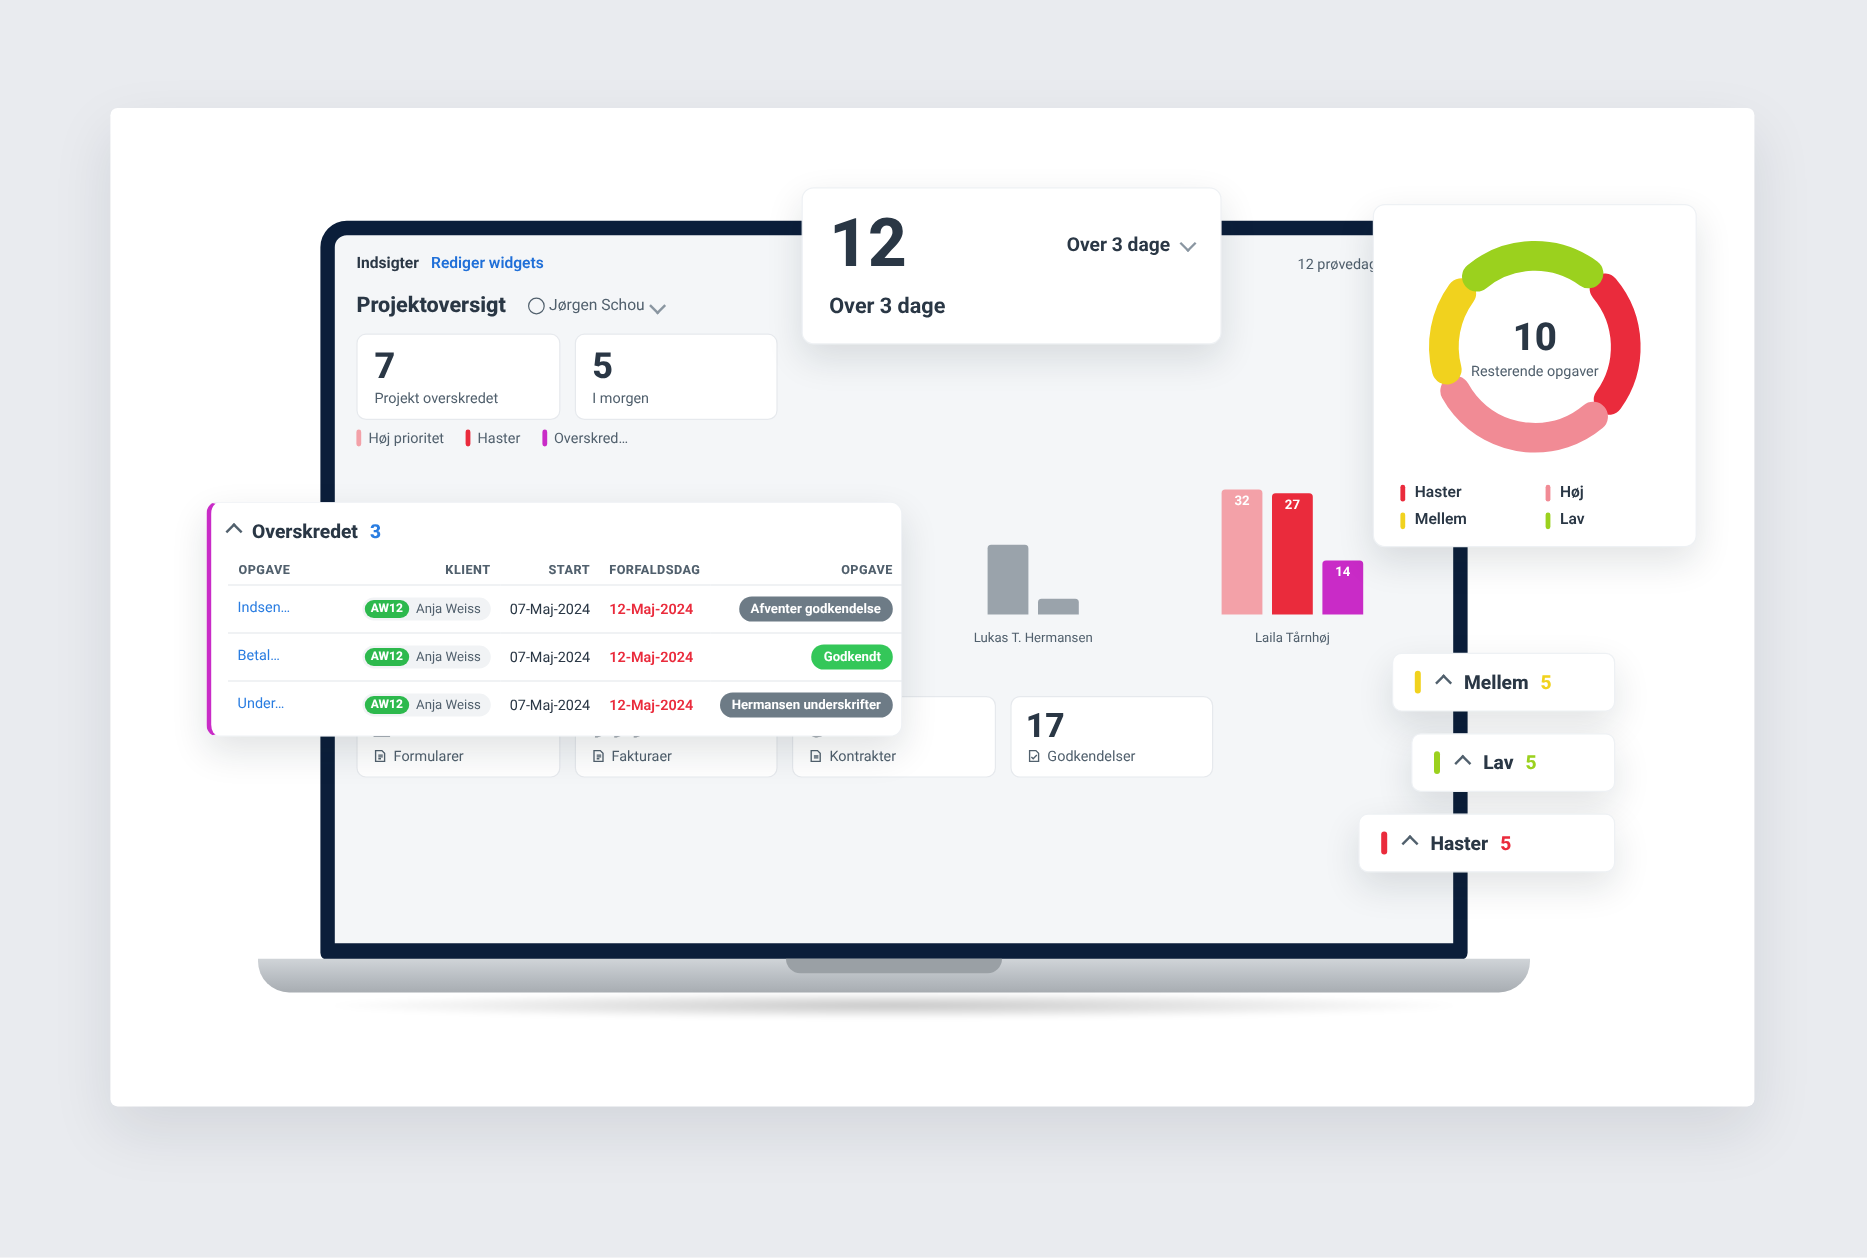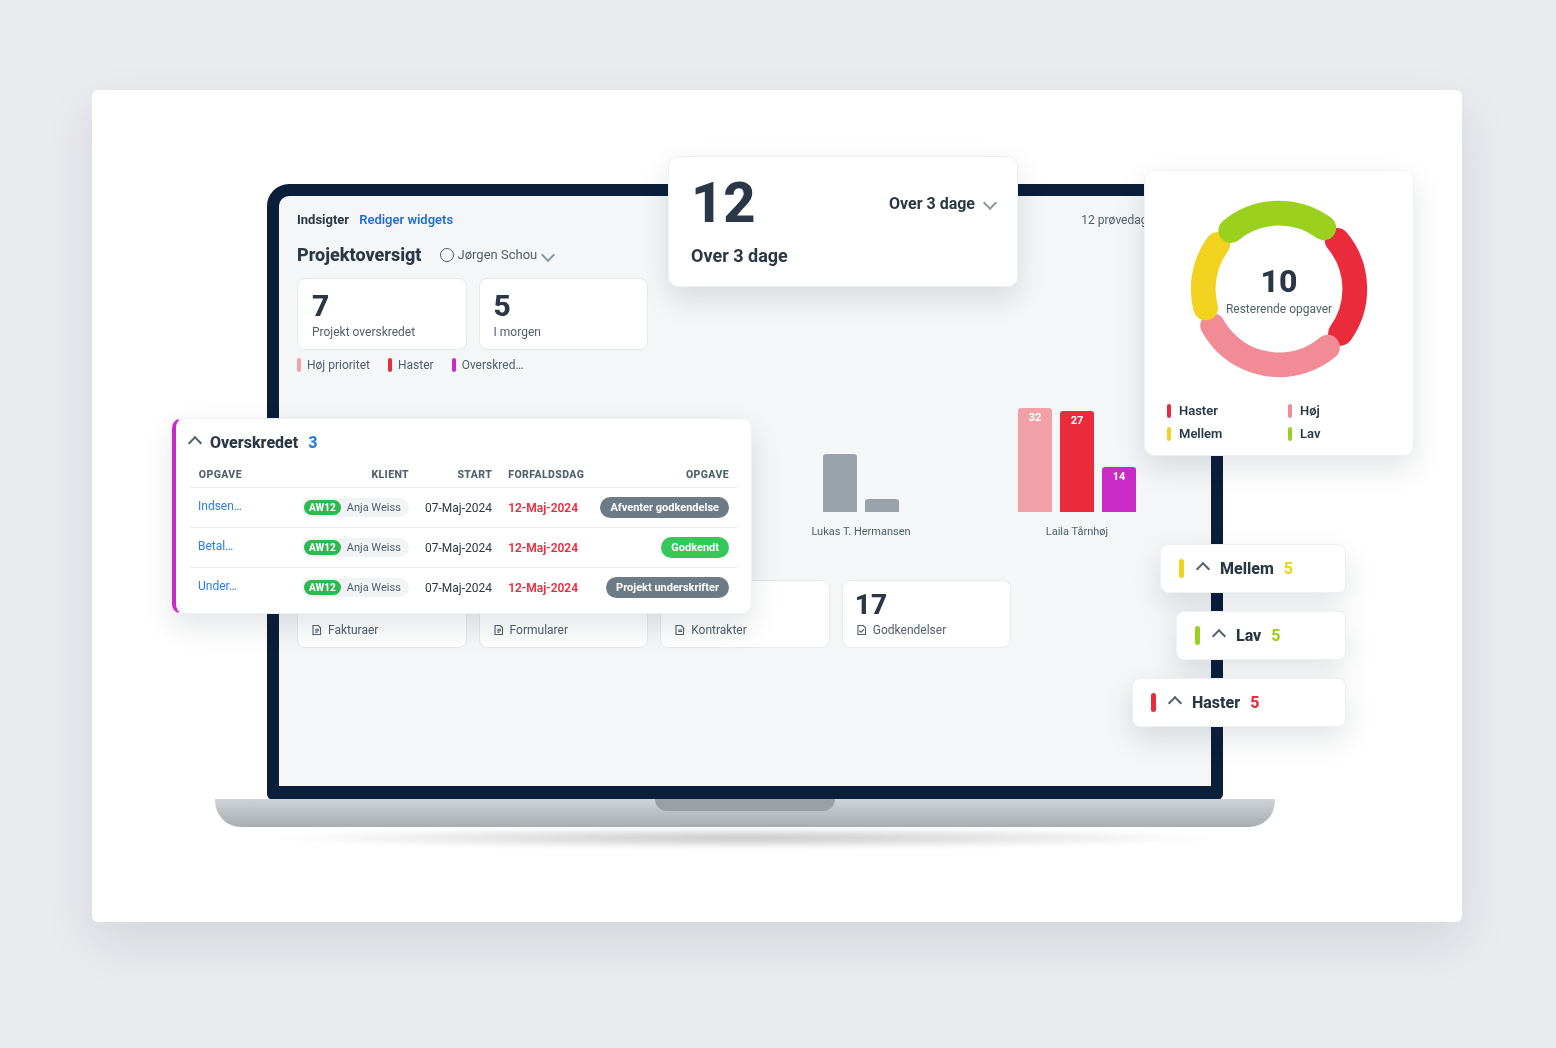--- a/index.html
+++ b/index.html
@@ -339,35 +339,35 @@
               <div>Hanne E. Sørensen</div>
               <div>Lukas T. Hermansen</div>
               <div>Laila Tårnhøj</div>
             </div>
         </div>
 
         <div class="section-title">Afventende klientaktivitet</div>
 
         <div class="bottom-cards" id="pending-cards">
             <div class="mini">
+      <div class="num">2</div>
+      <div class="lbl">
+        <svg class="icon-sm" viewBox="0 0 16 16">
+                  <path d="M4 2h7l3 3v9H4z M7 7h5 M7 9h5 M7 11h3"></path>
+                </svg>
+        <span>Formularer</span>
+      </div>
+            </div>
+            <div class="mini">
       <div class="num">999</div>
       <div class="lbl">
         <svg class="icon-sm" viewBox="0 0 16 16">
                   <path d="M4 2h7l3 3v9H4z M7 7h5 M7 9h5 M7 11h3"></path>
                 </svg>
         <span>Fakturaer</span>
-      </div>
-            </div>
-            <div class="mini">
-      <div class="num">2</div>
-      <div class="lbl">
-        <svg class="icon-sm" viewBox="0 0 16 16">
-                  <path d="M4 2h7l3 3v9H4z M7 7h5 M7 9h5 M7 11h3"></path>
-                </svg>
-        <span>Formularer</span>
       </div>
             </div>
             <div class="mini">
       <div class="num">3</div>
       <div class="lbl">
         <svg class="icon-sm" viewBox="0 0 16 16">
                   <path d="M4 2h7l3 3v9H4z M7 8h5 M7 10h5"></path>
                 </svg>
         <span>Kontrakter</span>
       </div>
@@ -502,19 +502,19 @@
           <tr>
       <td class="task"><a href="#">Under…</a></td>
       <td>
         <span class="client-chip">
           <span class="tag">AW12</span>
           <span>Anja Weiss</span>
         </span>
       </td>
       <td>07-Maj-2024</td>
       <td class="due-red">12-Maj-2024</td>
-      <td class="status"><span class="status-chip status-gray">Projekt underskrifter</span></td>
+      <td class="status"><span class="status-chip status-gray">Hermansen underskrifter</span></td>
           </tr>
         </tbody>
     </table>
   </div>
 
 </div>
 
 </body></html>

